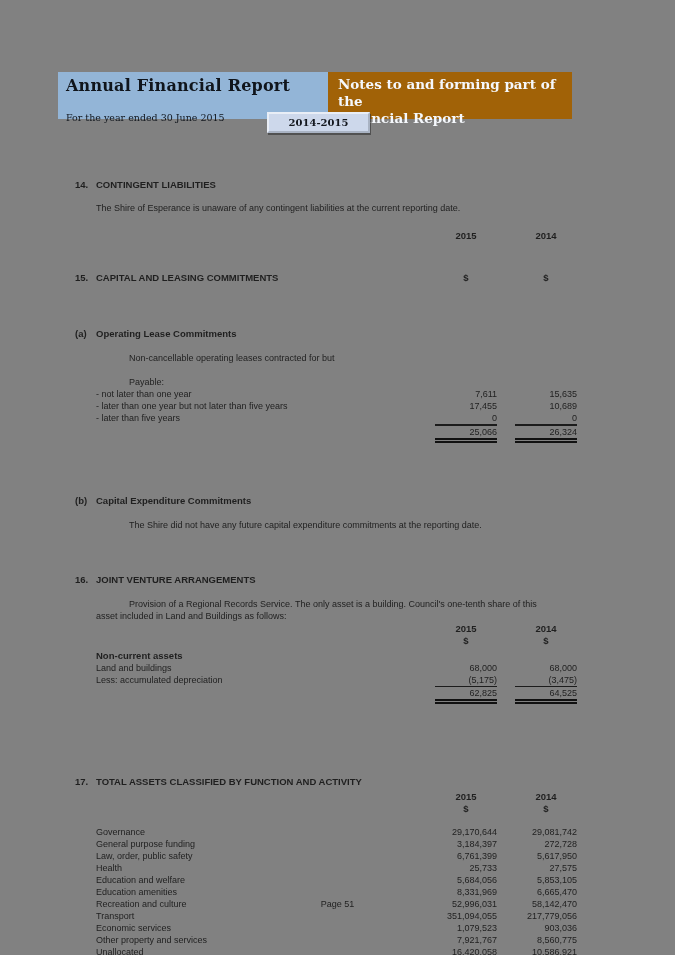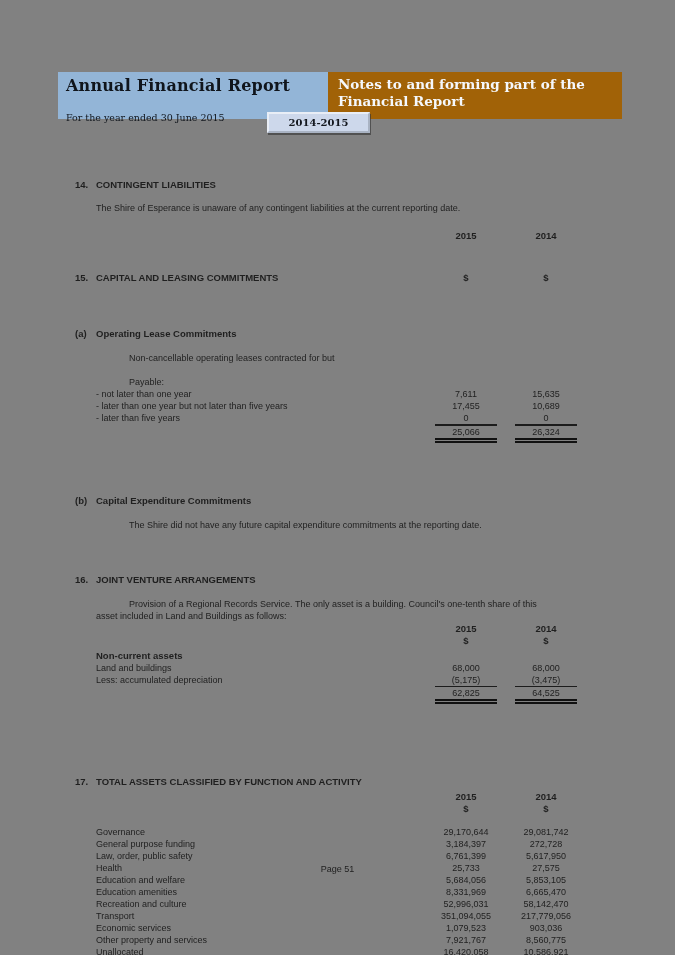--- a/index.html
+++ b/index.html
@@ -2,21 +2,21 @@
 <html><head>
 <meta charset="utf-8">
 <style>
   html,body { margin:0; padding:0; background:#818181; }
   .page {
     position:relative; width:675px; height:955px; background:#818181;
     font-family:"Liberation Sans", sans-serif; color:#1f1f1f; overflow:hidden;
     -webkit-font-smoothing:antialiased;
   }
   
-  .header { position:absolute; left:58px; top:72px; width:564px; display:flex; }
+  .header { position:absolute; left:58px; top:72px; width:514px; display:flex; }
   .hdr-left {
     width:262px; height:41px; background:#93b5d7; padding:5px 0 1px 8px;
     font-family:"DejaVu Serif", serif; color:#10151c;
   }
   .hdr-title { font-size:16px; font-weight:bold; letter-spacing:0.2px; line-height:18px; }
   .hdr-sub   { font-size:9.5px; line-height:12px; margin-top:17px; }
   .hdr-right {
     flex:1; height:43px; background:#a16207; padding:4px 0 0 10px;
     font-family:"DejaVu Serif", serif; color:#f5f8fc;
     font-size:13.5px; font-weight:bold; line-height:17px;
@@ -29,31 +29,31 @@
     text-align:center; font-family:"DejaVu Serif", serif; font-weight:bold;
     font-size:10px; line-height:17px; color:#14181f;
   }
   
   .content { position:absolute; left:75px; top:149px; width:502px; font-size:9px; line-height:12px; }
   .row  { display:flex; align-items:baseline; }
   .num  { width:21px; font-weight:bold; font-size:9.5px; flex:none; }
   .bold { font-weight:bold; font-size:9.5px;margin-top:30px; }
   .ind  { margin-left:21px; }
   .lbl  { flex:1; min-width:0; }
-  .amt  { width:62px; margin-left:18px; text-align:center; flex:none; }
+  .amt  { width:62px; margin-left:18px; text-align:right; flex:none; }
   .amtc { width:62px; margin-left:18px; text-align:center; font-weight:bold; font-size:9.5px; flex:none; }
   .trow { display:flex; align-items:baseline; line-height:12px; }
   .rule1 .amt { border-bottom:1.5px solid #1c1c1c; }
   .rule2 .amt { border-bottom:2px solid #1c1c1c; }
   .total .amt { border-bottom:5px double #111; padding-bottom:0; font-weight:normal; }
   .mt1  { margin-top:1px; }  .mt3  { margin-top:3px; }  .mt11 { margin-top:11px; }
   .mt12 { margin-top:12px;padding-left:33px; } .mt13 { margin-top:13px; } .mt14 { margin-top:14px; }
   .mt16 { margin-top:16px; } .mt22 { margin-top:22px; } .mt42 { margin-top:42px; }
   .footer {
-    position:absolute; left:0; right:0; top:864px; text-align:center;
+    position:absolute; left:0; right:0; top:899px; text-align:center;
     font-size:9px; color:#1f1f1f;
   }
 </style>
 </head>
 <body>
 
 <div class="page">
 
   <div class="header">
     <div class="hdr-left">

